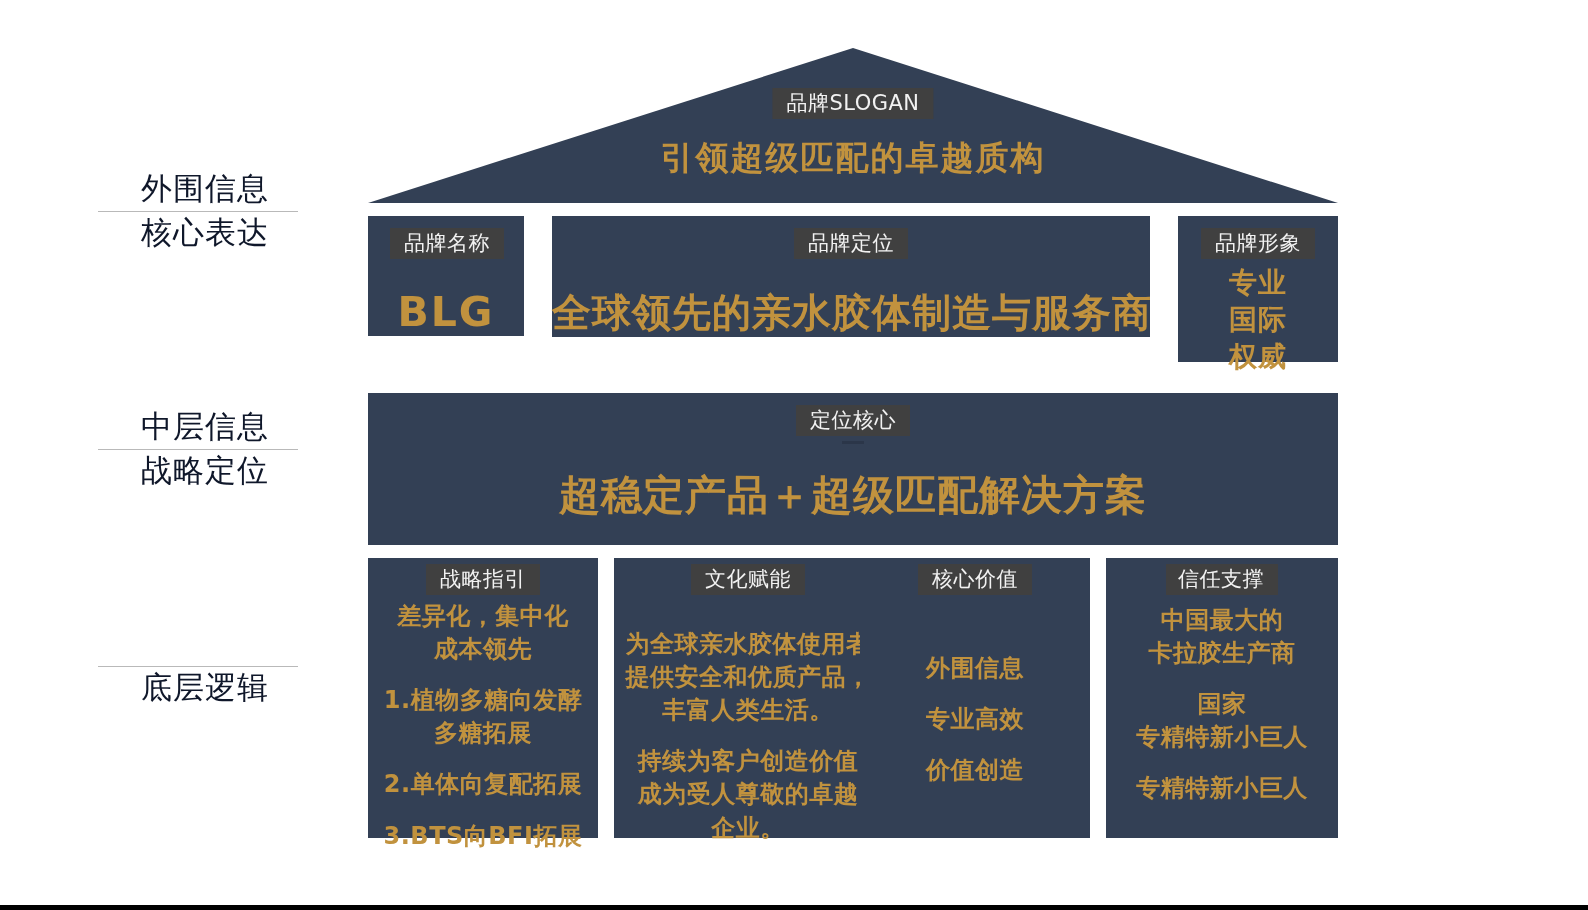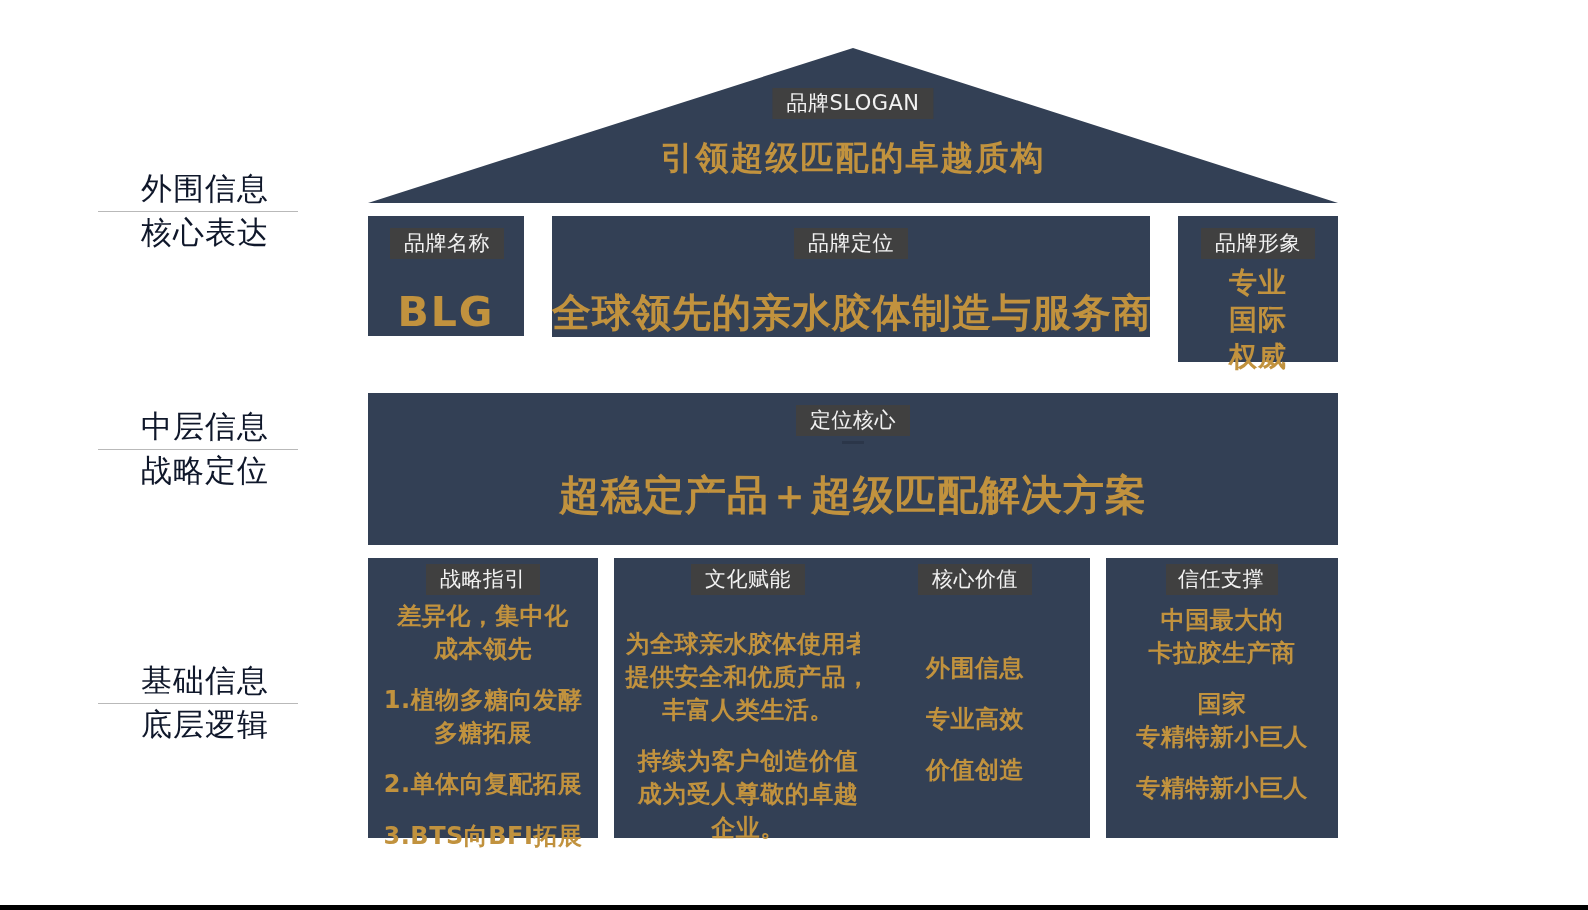--- a/index.html
+++ b/index.html
@@ -114,21 +114,20 @@
     <div class="axis-text">核心表达</div>
   </div>
 
   <div class="axis-group" style="left:90px;top:408px;">
     <div class="axis-text">中层信息</div>
     <div class="axis-line"></div>
     <div class="axis-text">战略定位</div>
   </div>
 
   <div class="axis-group" style="left:90px;top:662px;">
-    <div class="axis-text">基础信息</div>
     <div class="axis-line"></div>
     <div class="axis-text">底层逻辑</div>
   </div>
 
   <div id="roof">
     <svg viewBox="0 0 970 155" preserveAspectRatio="none">
       <polygon points="485,0 970,155 0,155" fill="#334055"></polygon>
     </svg>
     <div class="badge" style="left:50%;top:40px;transform:translateX(-50%);">品牌SLOGAN</div>
     <div id="roof-slogan" class="gold">引领超级匹配的卓越质构</div>

